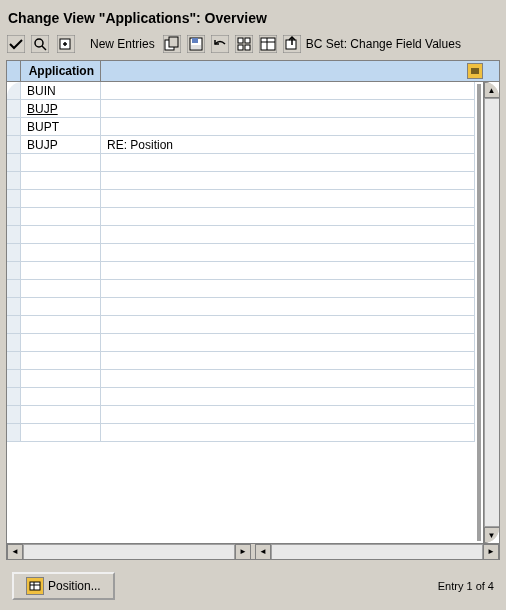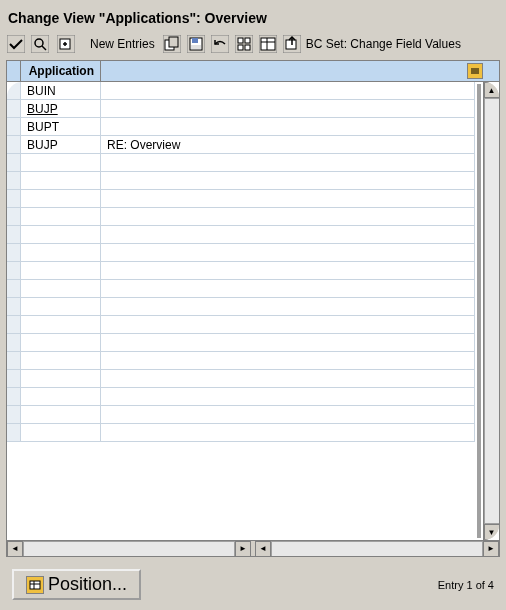--- a/index.html
+++ b/index.html
@@ -218,21 +218,21 @@
     }
 
     .position-btn {
       display: flex;
       align-items: center;
       gap: 4px;
       background: #d4d0c8;
       border: 2px outset #f0f0f0;
       padding: 3px 12px;
       cursor: pointer;
-      font-size: 18px;
+      font-size: 12px;
     }
 
     .position-btn-icon {
       width: 18px;
       height: 18px;
       background: #f0c040;
       border: 1px solid #808080;
       display: flex;
       align-items: center;
       justify-content: center;
@@ -359,21 +359,21 @@
             <div class="table-cell" style="flex: 1 1 0%;"></div>
           </div>
           <div class="table-row">
             <div class="row-selector"></div>
             <div class="table-cell" style="width: 80px; min-width: 80px;">BUPT</div>
             <div class="table-cell" style="flex: 1 1 0%;"></div>
           </div>
           <div class="table-row">
             <div class="row-selector"></div>
             <div class="table-cell" style="width: 80px; min-width: 80px;">BUJP</div>
-            <div class="table-cell" style="flex: 1 1 0%;">RE: Overview</div>
+            <div class="table-cell" style="flex: 1 1 0%;">RE: Position</div>
           </div>
           <div class="table-row">
             <div class="row-selector"></div>
             <div class="table-cell" style="width: 80px; min-width: 80px;"></div>
             <div class="table-cell" style="flex: 1 1 0%;"></div>
           </div>
           <div class="table-row">
             <div class="row-selector"></div>
             <div class="table-cell" style="width: 80px; min-width: 80px;"></div>
             <div class="table-cell" style="flex: 1 1 0%;"></div>

